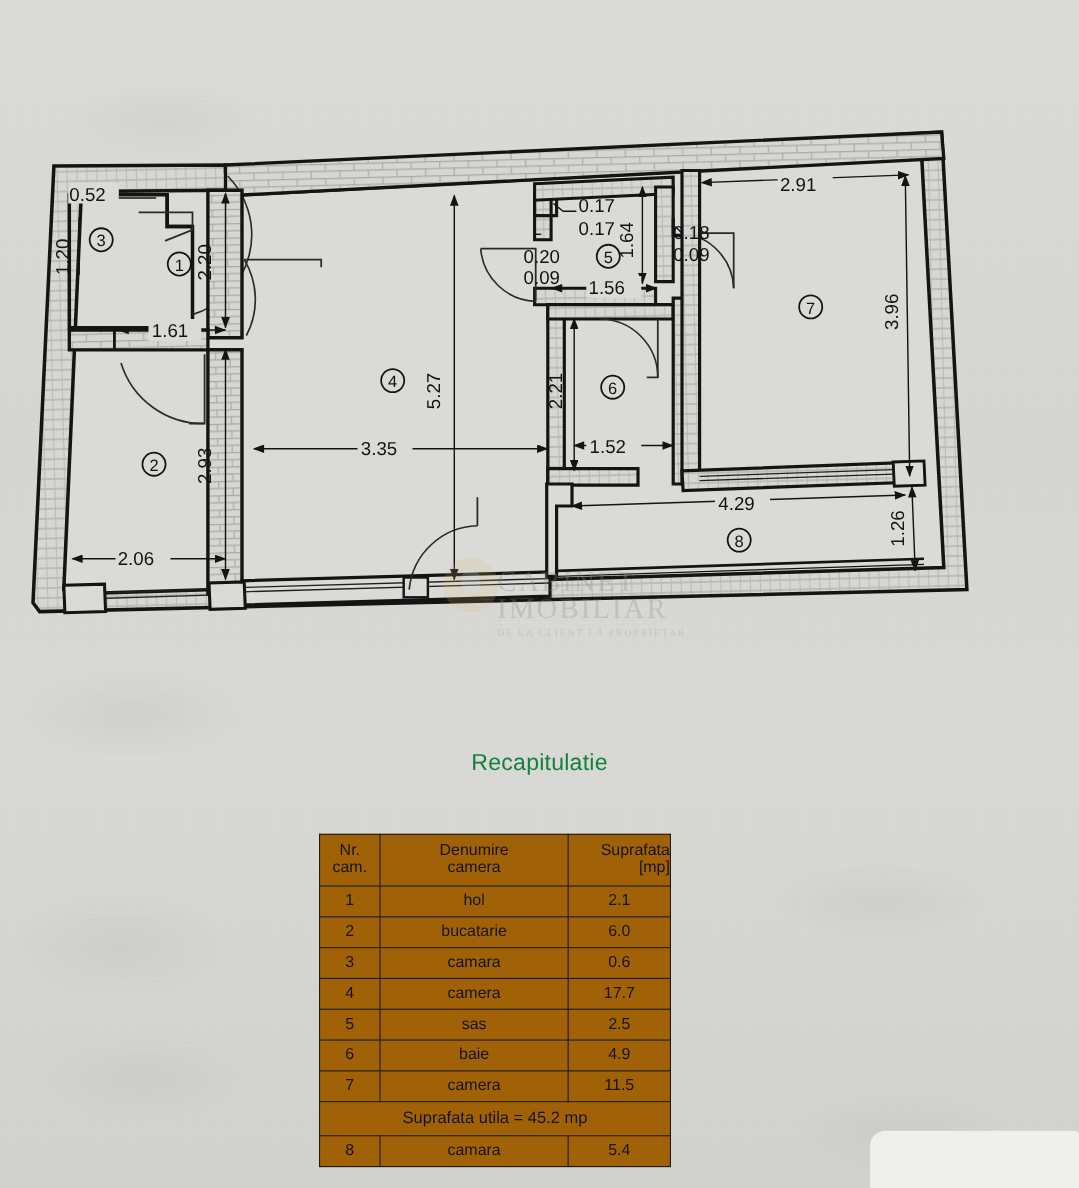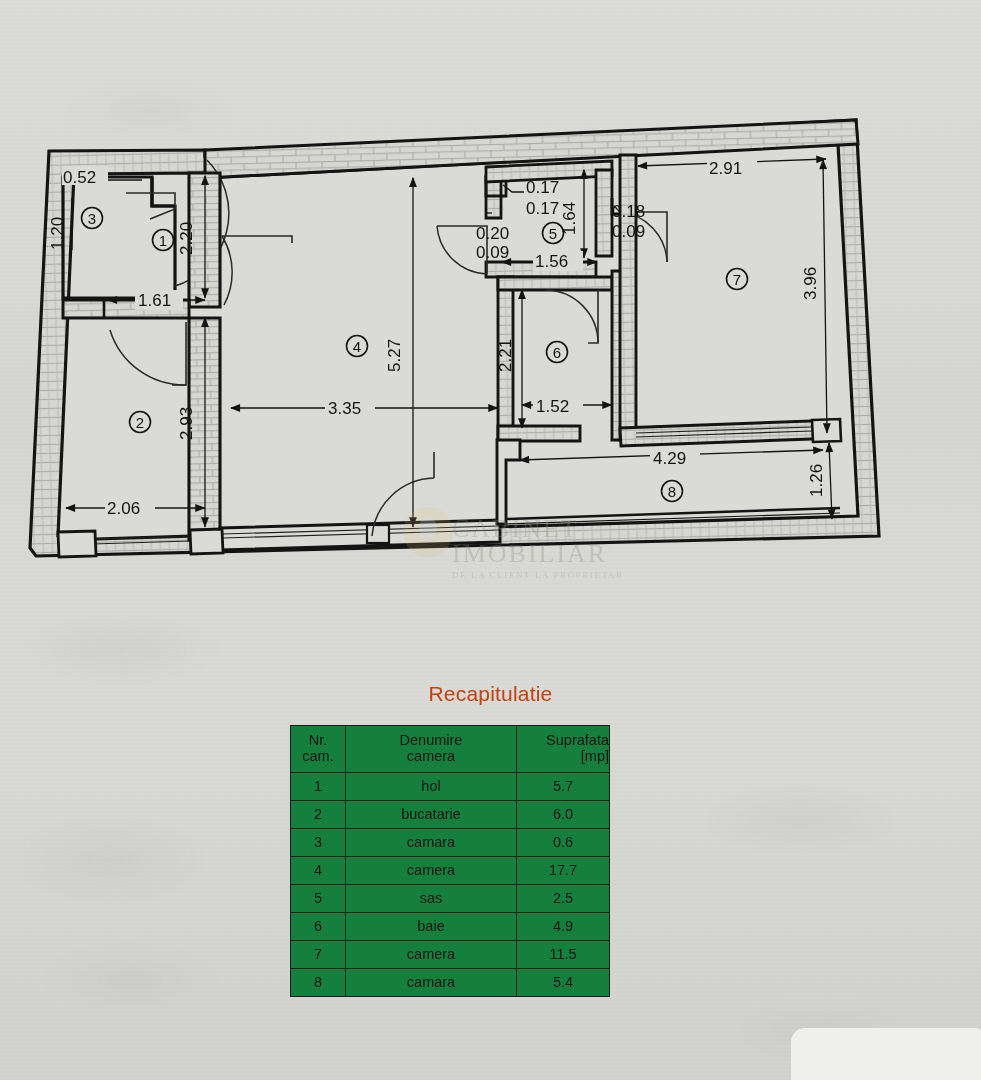--- a/index.html
+++ b/index.html
@@ -34,29 +34,29 @@
   }
   #plan{position:absolute;left:0;top:0;width:981px;height:600px;}
   #corner-card{
     position:absolute;right:0;bottom:0;width:190px;height:52px;
     background:#efefed;border-top-left-radius:14px;border-top-right-radius:4px;
   }
 
   
   #recap-title{
     position:absolute;left:0;top:682px;width:981px;text-align:center;
-    font-size:21px;color:#c2410c;letter-spacing:.2px;
+    font-size:21px;color:#15803d;letter-spacing:.2px;
   }
   #recap-wrap{
     position:absolute;left:290px;top:725px;width:320px;
   }
   table{
     border-collapse:collapse;width:320px;
-    background:#15803d;
-    font-size:14.5px;color:#141414;
+    background:#a16207;
+    font-size:14.5px;color:#141414;margin-top:33px;
   }
   table,th,td{border:1.6px solid #1c1c1c;}
   th,td{padding:0;text-align:center;line-height:1.08;}
   thead th{height:46px;font-weight:normal;font-size:14.5px;}
   tbody td{height:27px;}
   .c-nr{width:54px;}
   .c-den{width:170px;}
   .c-sup{width:92px;text-align:right;}
   .sum-row td{height:30px;font-size:15px;}
 </style>
@@ -294,21 +294,21 @@
         <th class="c-sup">
           <div>Suprafata</div>
           <div>[mp]</div>
         </th>
       </tr>
     </thead>
     <tbody>
       <tr>
         <td>1</td>
         <td>hol</td>
-        <td>5.7</td>
+        <td>2.1</td>
       </tr>
       <tr>
         <td>2</td>
         <td>bucatarie</td>
         <td>6.0</td>
       </tr>
       <tr>
         <td>3</td>
         <td>camara</td>
         <td>0.6</td>
@@ -326,20 +326,23 @@
       <tr>
         <td>6</td>
         <td>baie</td>
         <td>4.9</td>
       </tr>
       <tr>
         <td>7</td>
         <td>camera</td>
         <td>11.5</td>
       </tr>
+      <tr class="sum-row">
+        <td colspan="3">Suprafata utila = 45.2 mp</td>
+      </tr>
       <tr>
         <td>8</td>
         <td>camara</td>
         <td>5.4</td>
       </tr>
     </tbody>
   </table>
 </div>
 
 <div id="corner-card"></div>

